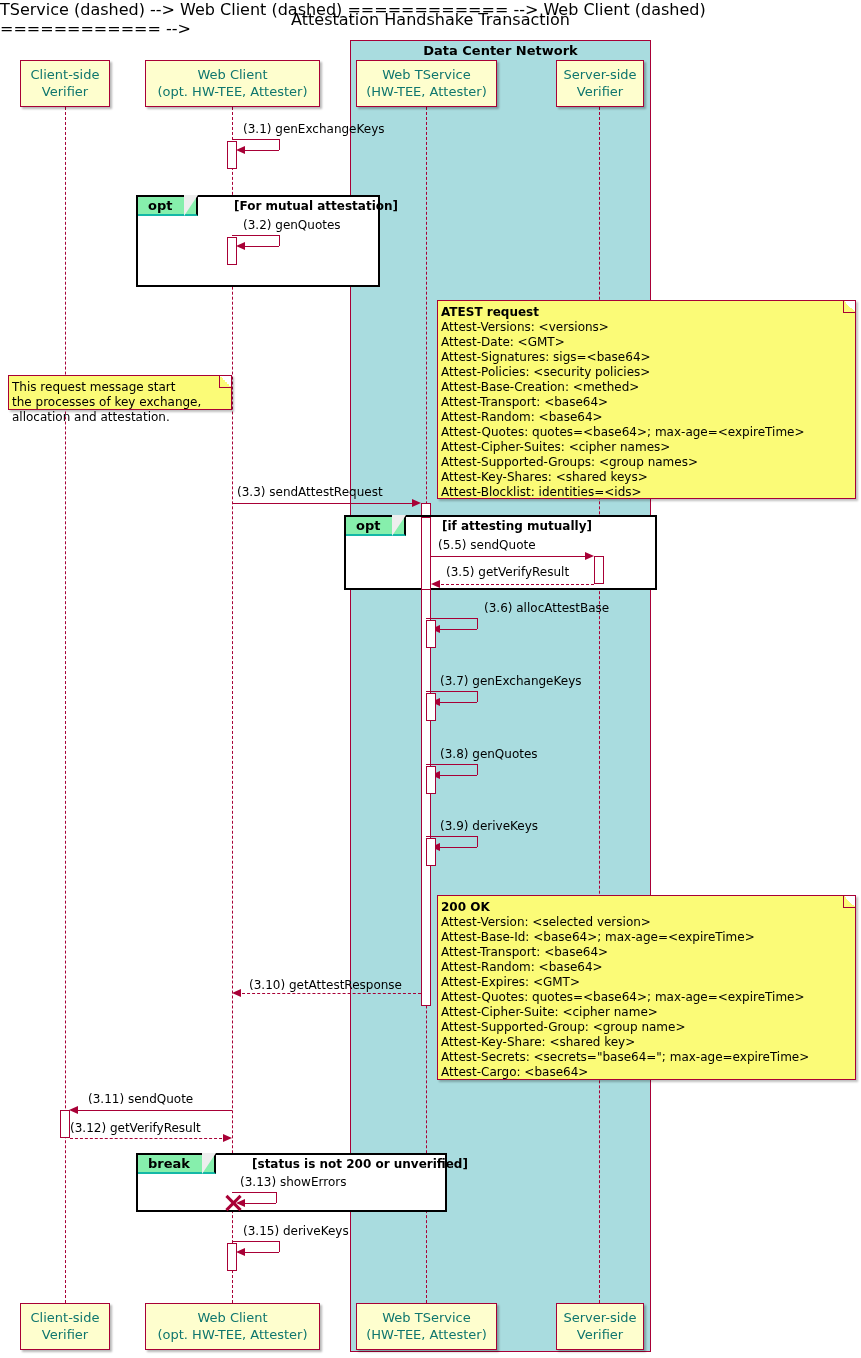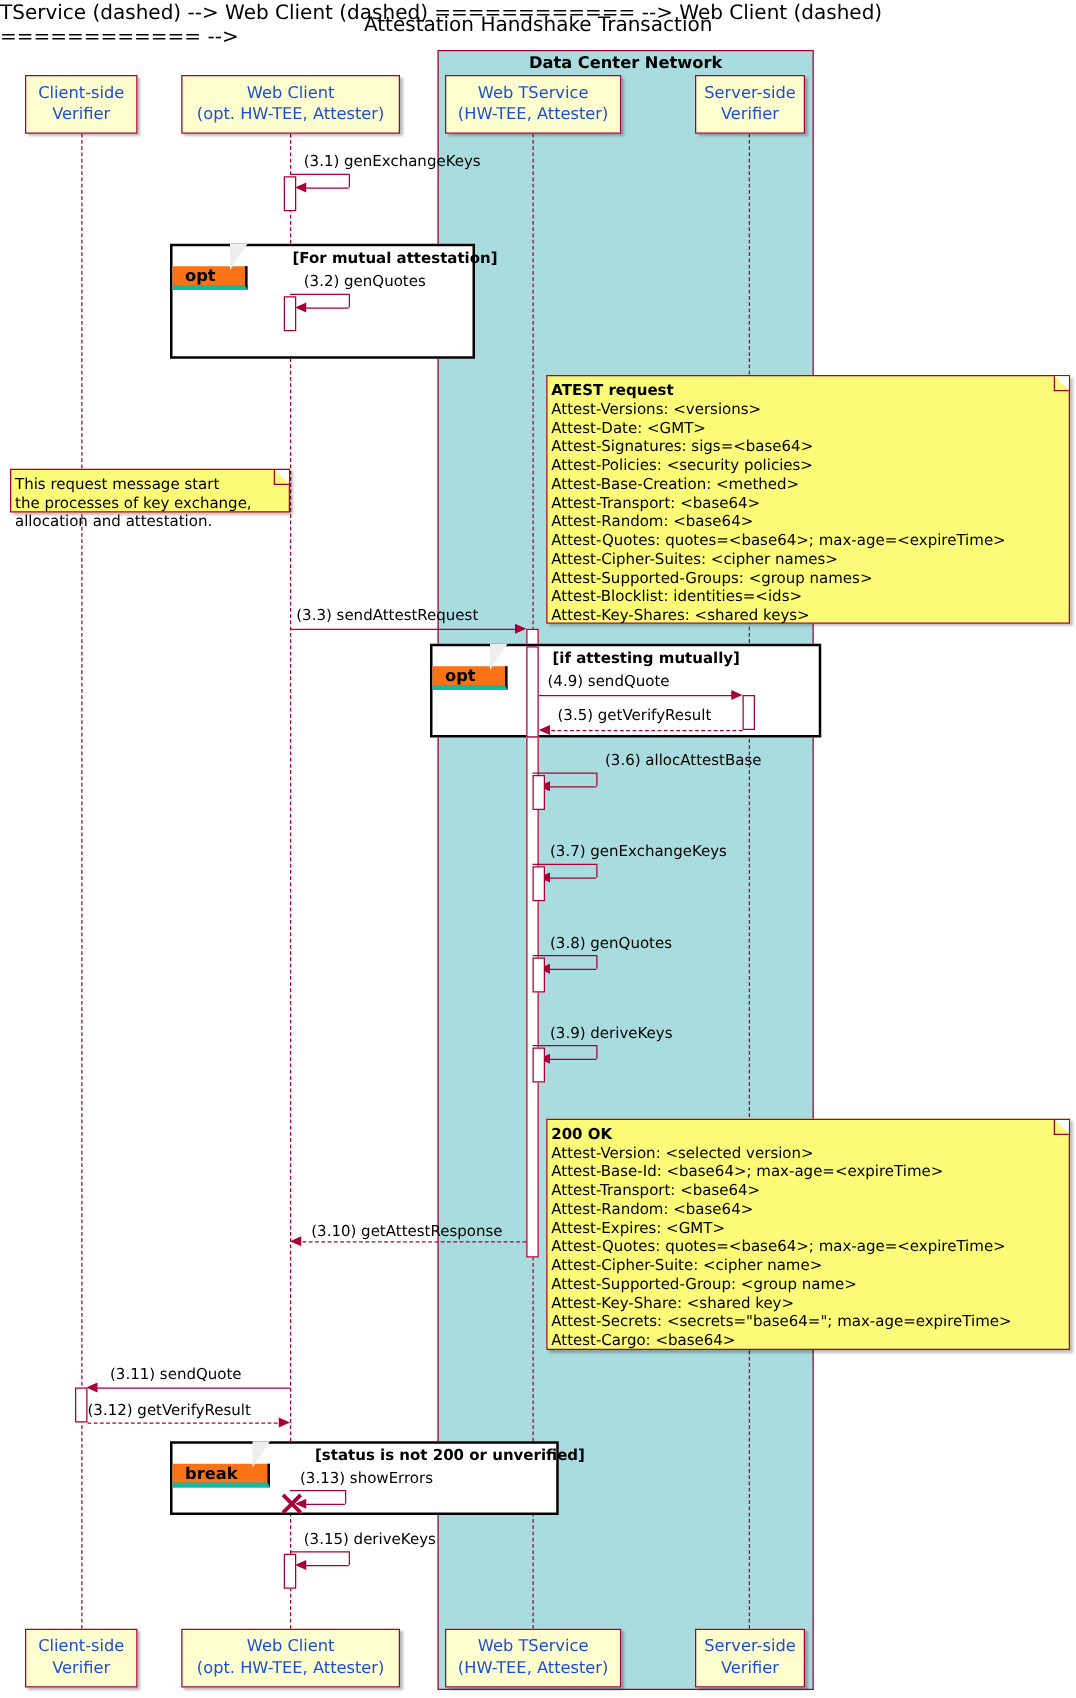--- a/index.html
+++ b/index.html
@@ -12,34 +12,34 @@
   #title{left:0;top:10px;width:861px;text-align:center;font-size:16px;color:#000;}
 
   
   .groupbox{background:#A9DCDF;border:1px solid #A80036;box-sizing:border-box;}
   .groupbox-title{position:absolute;left:0;top:2px;width:100%;text-align:center;
       font-size:13px;font-weight:bold;color:#000;}
 
   
   .participant{background:#FEFECE;border:1.5px solid #A80036;box-sizing:border-box;
       display:flex;flex-direction:column;align-items:center;justify-content:center;
-      font-size:13px;color:#1d4ed8;line-height:1.25;text-align:center;
+      font-size:13px;color:#0f766e;line-height:1.25;text-align:center;
       box-shadow:2px 2px 2px rgba(0,0,0,.28);}
   .participant span{display:block;white-space:nowrap;}
 
   
   .lifeline{width:0;border-left:1px dashed #A80036;}
 
   
   .activation{width:10px;background:#FFFFFF;border:1px solid #A80036;box-sizing:border-box;}
 
   
   .fragment{border:2px solid #000;background:transparent;box-sizing:border-box;}
-  .fragment-head{position:absolute;left:0;top:16px;height:19px;min-width:48px;
-      background:#f97316;border-right:2px solid #000;border-bottom:4px solid #14b8a6;
+  .fragment-head{position:absolute;left:0;top:0;height:19px;min-width:48px;
+      background:#86efac;border-right:2px solid #000;border-bottom:2px solid #14b8a6;
       box-sizing:border-box;}
   .fragment-head:after{content:"";position:absolute;right:-2px;top:-2px;
       border-top:21px solid #fff;border-left:0;width:0;}
   .frag-label{position:absolute;left:10px;top:1px;font-size:13px;font-weight:bold;color:#000;}
   .frag-cond{position:absolute;font-size:12px;font-weight:bold;color:#000;white-space:nowrap;margin-left:12px;}
   .frag-white{background:#FFFFFF;}
 
   
   .note{background:#FBFB77;border:1px solid #A80036;box-sizing:border-box;
       font-size:12px;color:#000;line-height:15px;padding:4px 6px 4px 3px;
@@ -168,22 +168,22 @@
   <div class="note-line">Attest-Versions: &lt;versions&gt;</div>
   <div class="note-line">Attest-Date: &lt;GMT&gt;</div>
   <div class="note-line">Attest-Signatures: sigs=&lt;base64&gt;</div>
   <div class="note-line">Attest-Policies: &lt;security policies&gt;</div>
   <div class="note-line">Attest-Base-Creation: &lt;methed&gt;</div>
   <div class="note-line">Attest-Transport: &lt;base64&gt;</div>
   <div class="note-line">Attest-Random: &lt;base64&gt;</div>
   <div class="note-line">Attest-Quotes: quotes=&lt;base64&gt;; max-age=&lt;expireTime&gt;</div>
   <div class="note-line">Attest-Cipher-Suites: &lt;cipher names&gt;</div>
   <div class="note-line">Attest-Supported-Groups: &lt;group names&gt;</div>
+  <div class="note-line">Attest-Key-Shares: &lt;shared keys&gt;</div>
   <div class="note-line">Attest-Blocklist: identities=&lt;ids&gt;</div>
-  <div class="note-line">Attest-Key-Shares: &lt;shared keys&gt;</div>
 </div>
 
 
 <div class="abs note" style="left:8px;top:375px;width:224px;height:35px;">
   <div class="fold"></div>
   <div class="note-line">This request message start</div>
   <div class="note-line">the processes of key exchange,</div>
   <div class="note-line">allocation and attestation.</div>
 </div>
 
@@ -199,21 +199,21 @@
     <div class="frag-label">opt</div>
   </div>
   <div style="position:absolute;left:46px;top:-2px;width:0;height:0;
       border-left:14px solid #EEEEEE;border-bottom:21px solid transparent;"></div>
   <div class="frag-cond" style="left:84px;top:2px;">[if attesting mutually]</div>
 </div>
 
 <div class="abs activation" style="left:421px;top:517px;height:73px;"></div>
 
 
-<div class="abs msg-label" style="left:438px;top:538px;">(4.9) sendQuote</div>
+<div class="abs msg-label" style="left:438px;top:538px;">(5.5) sendQuote</div>
 <div class="abs msg-line" style="left:431px;top:556px;width:158px;"></div>
 <div class="abs arrow-r" style="left:585px;top:552px;"></div>
 <div class="abs activation" style="left:594px;top:556px;height:28px;"></div>
 
  TService (dashed) --&gt;
 <div class="abs msg-label" style="left:446px;top:565px;">(3.5) getVerifyResult</div>
 <div class="abs msg-line dashed" style="left:436px;top:584px;width:158px;"></div>
 <div class="abs arrow-l" style="left:431px;top:580px;"></div>
 
 

